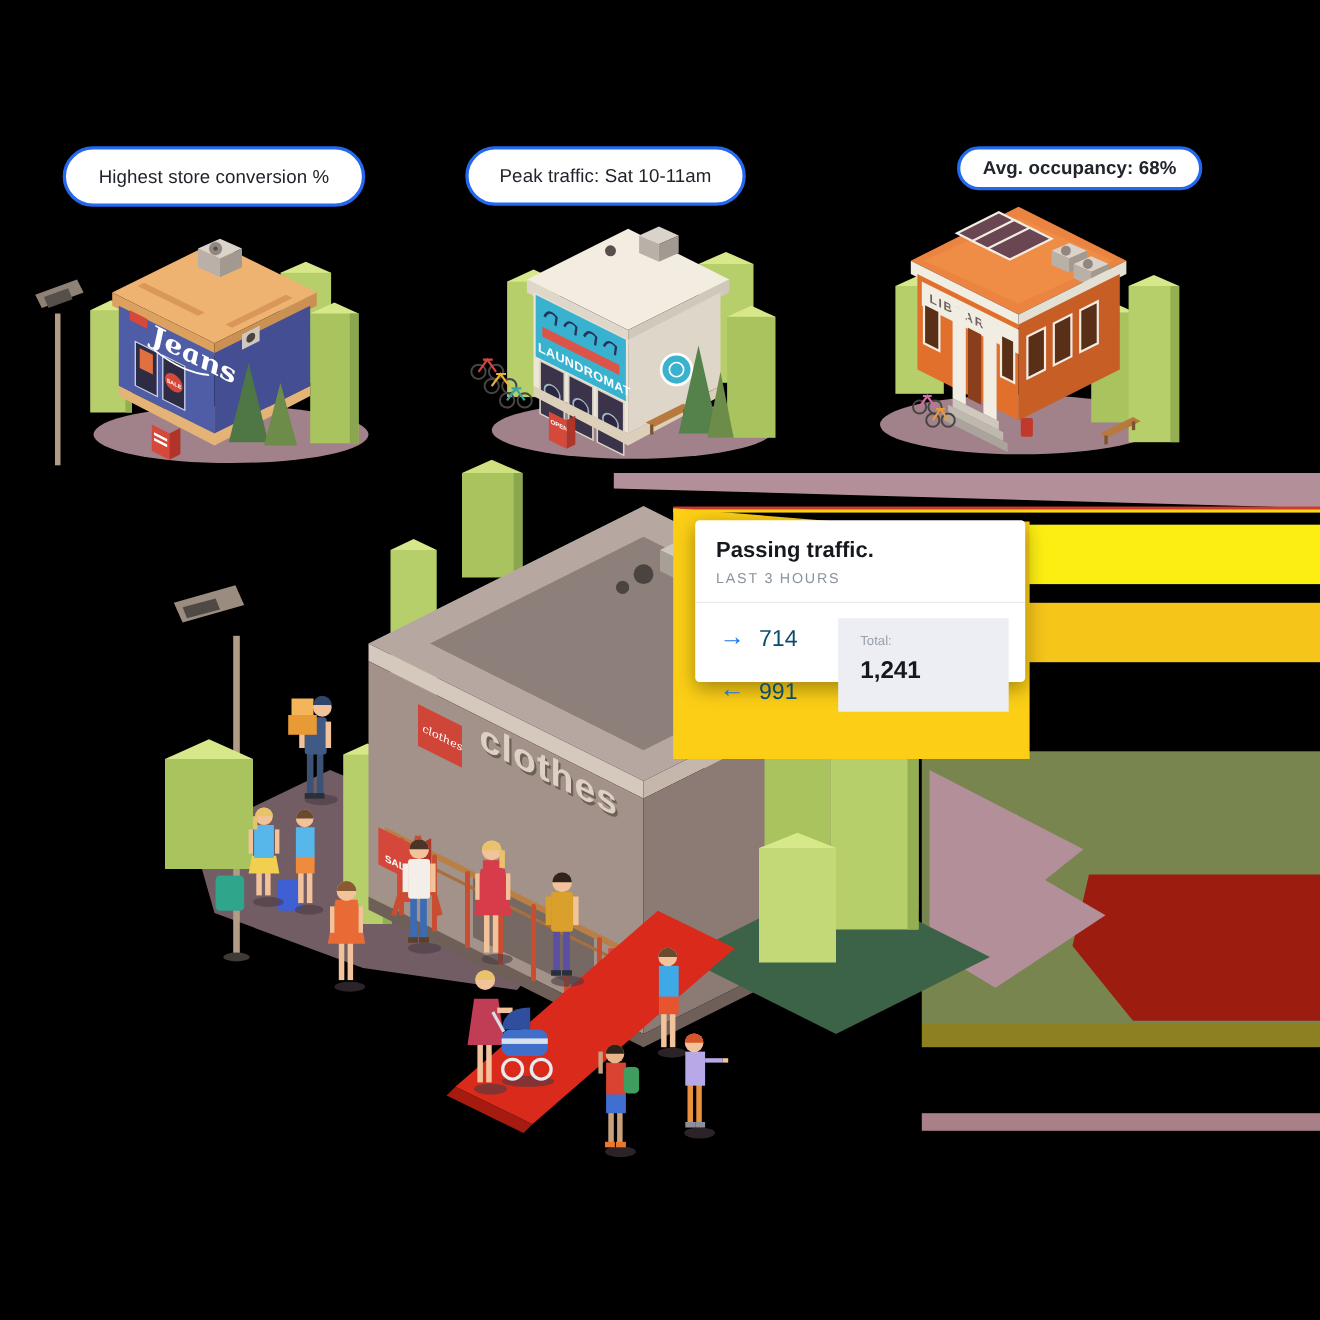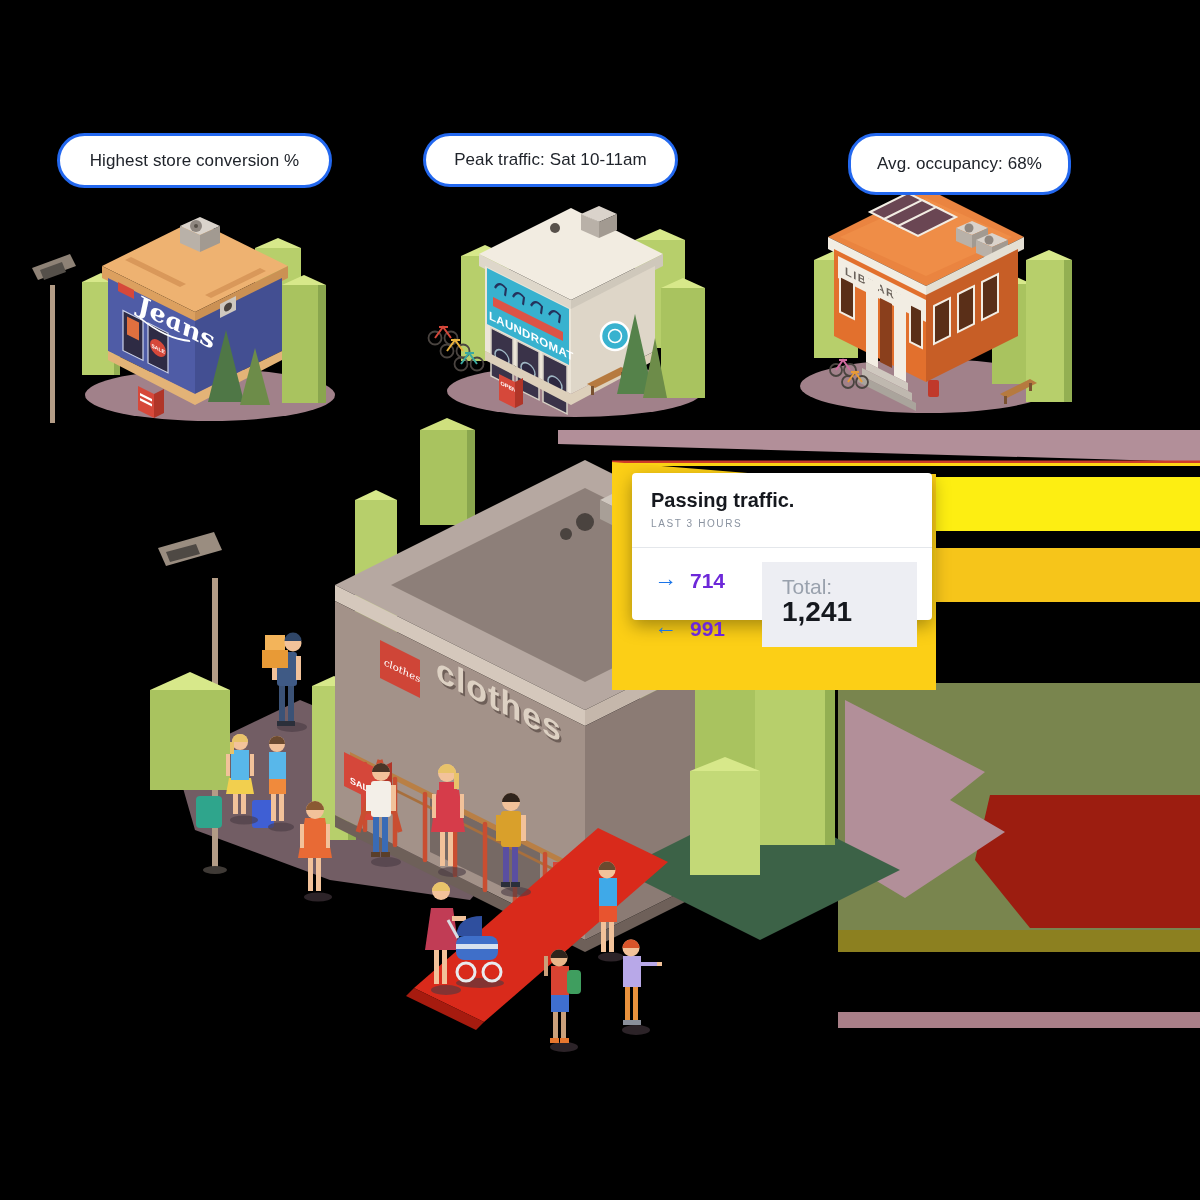--- a/index.html
+++ b/index.html
@@ -5,27 +5,27 @@
   html,body{margin:0;padding:0;background:#000;}
   .stage{position:relative;width:1200px;height:1200px;background:#000;overflow:hidden;
          font-family:"Liberation Sans",sans-serif;}
   .stage svg{position:absolute;display:block;}
   .callout{position:absolute;display:flex;align-items:center;justify-content:center;
            background:#fff;border:3px solid #2368ef;border-radius:28px;box-sizing:border-box;
            font-size:17px;font-weight:400;color:#20242b;z-index:4;letter-spacing:.1px;}
   .traffic-card{position:absolute;left:632px;top:473px;width:300px;height:147px;background:#fff;
                 border-radius:4px;z-index:5;box-shadow:0 6px 18px rgba(0,0,0,.35);}
   .tc-title{position:absolute;left:19px;top:16px;font-size:20px;font-weight:700;color:#15181e;}
-  .tc-sub{position:absolute;left:19px;top:45px;font-size:10px;letter-spacing:1.6px;color:#8a93a0;}
+  .tc-sub{position:absolute;left:19px;top:45px;font-size:13px;letter-spacing:1.6px;color:#8a93a0;}
   .tc-divider{position:absolute;left:0;top:74px;width:100%;height:1px;background:#e4e7eb;}
   .tc-arrow{position:absolute;font-size:23px;font-weight:600;color:#1a74e8;}
-  .tc-val{position:absolute;font-size:21px;font-weight:700;color:#6d28d9;}
+  .tc-val{position:absolute;font-size:21px;font-weight:400;color:#0c4a6e;}
   .tc-total{position:absolute;left:130px;top:89px;width:155px;height:85px;background:#edeef3;}
-  .tc-total-label{position:absolute;left:20px;top:13px;font-size:21px;color:#99a1ad;}
-  .tc-total-val{position:absolute;left:20px;top:34px;font-size:28px;font-weight:700;color:#15181e;}
+  .tc-total-label{position:absolute;left:20px;top:13px;font-size:12px;color:#99a1ad;}
+  .tc-total-val{position:absolute;left:20px;top:34px;font-size:22px;font-weight:700;color:#15181e;}
 </style>
 </head>
 <body>
 
 <div class="stage">
 
   <svg style="left:0;top:400;z-index:1" width="1200" height="700" viewBox="0 0 1200 700">
 
     <polygon points="558,30 1200,30 1200,62 558,44" fill="#b28f99"></polygon>
 
@@ -509,21 +509,21 @@
       <rect x="251" y="211" width="3" height="8" fill="#7a5230"></rect>
     </g>
   </svg>
 
   <div class="callout" style="left:57px;top:133px;width:275px;height:55px;">
     <span>Highest store conversion %</span>
   </div>
   <div class="callout" style="left:423px;top:133px;width:255px;height:54px;align-items:center;">
     <span>Peak traffic: Sat 10-11am</span>
   </div>
-  <div class="callout" style="left:848px;top:133px;width:223px;height:62px;">
+  <div class="callout" style="left:870px;top:133px;width:223px;height:40px;font-weight:bold;">
     <span>Avg. occupancy: 68%</span>
   </div>
 
   <div class="traffic-card">
     <div class="tc-title">Passing traffic.</div>
     <div class="tc-sub">LAST 3 HOURS</div>
     <div class="tc-divider"></div>
     <div class="tc-arrow" style="left:22px;top:92px;">→</div>
     <div class="tc-val" style="left:58px;top:96px;">714</div>
     <div class="tc-arrow" style="left:22px;top:140px;">←</div>

